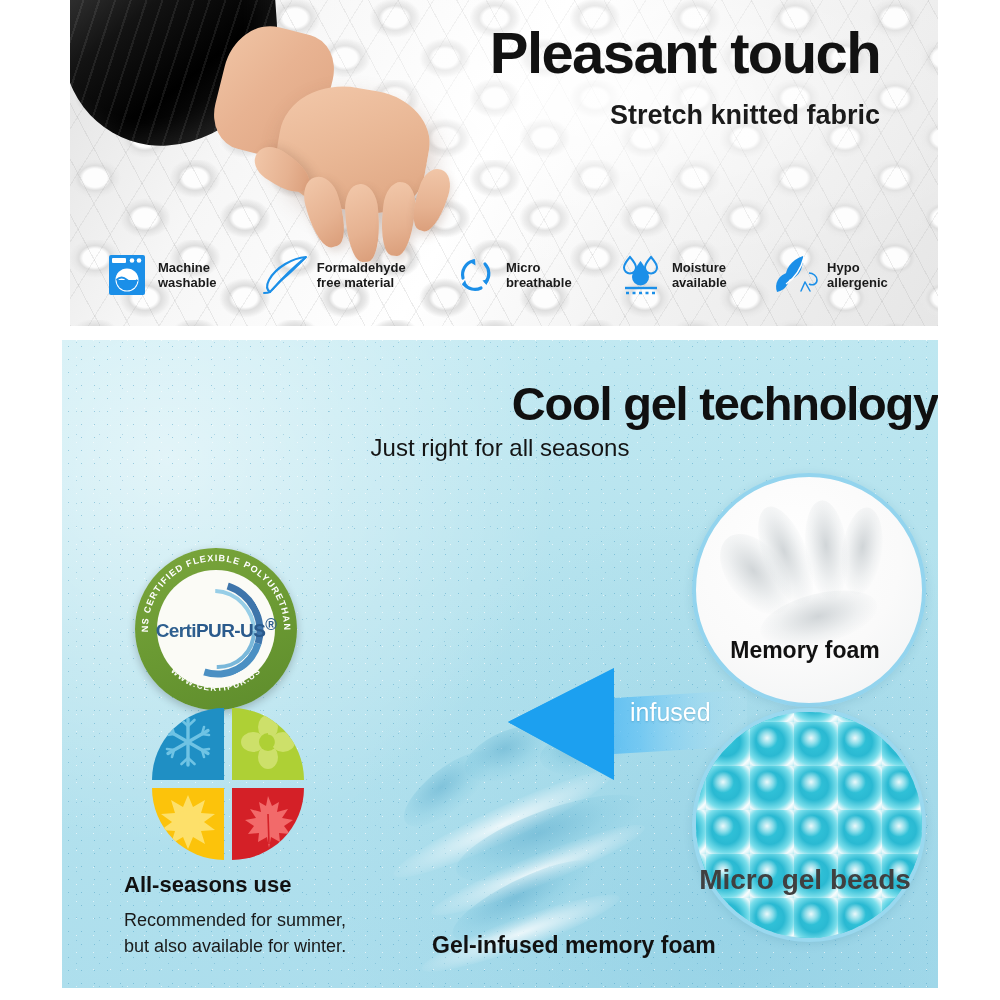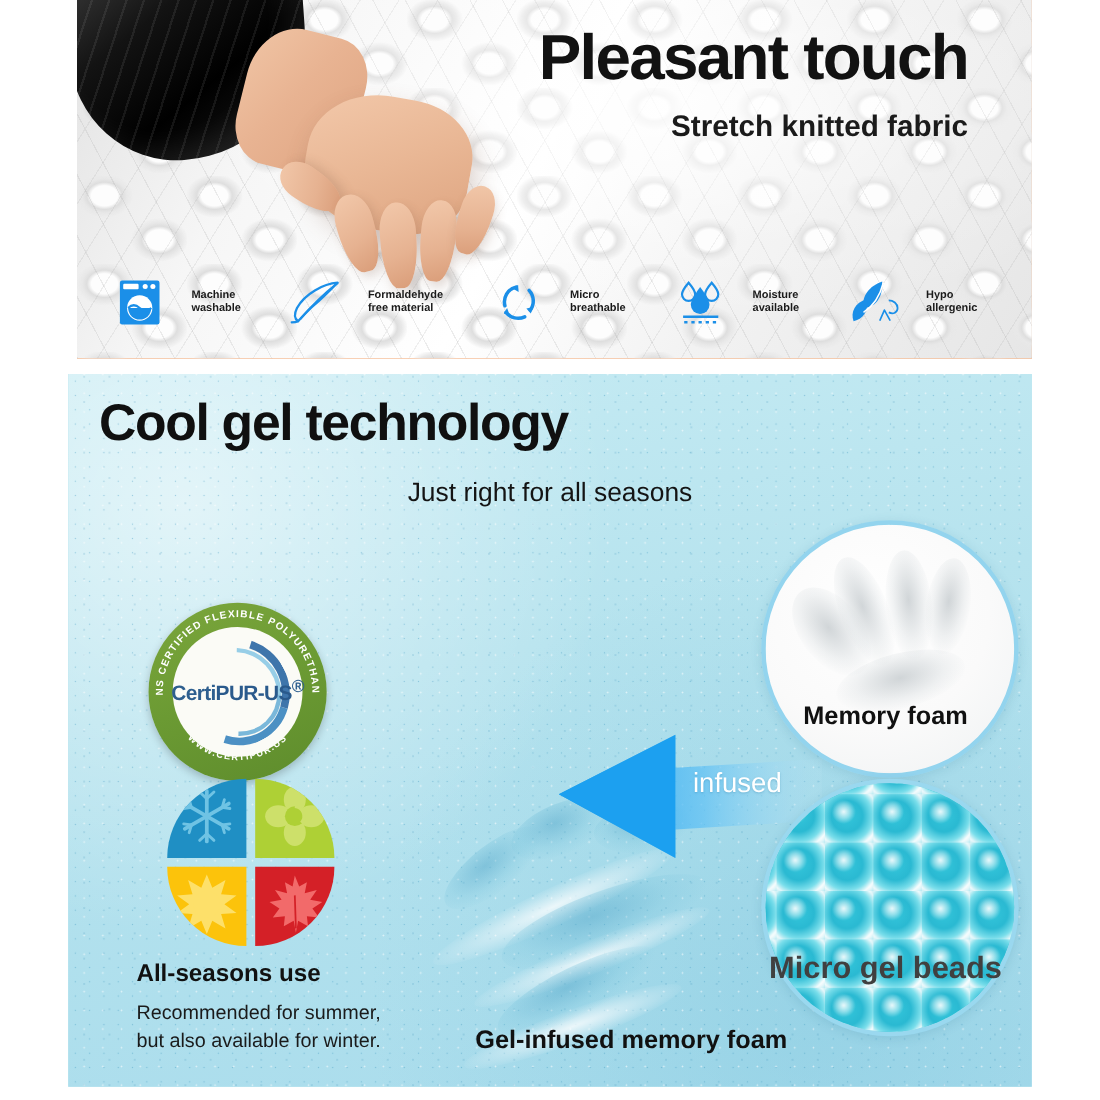--- a/index.html
+++ b/index.html
@@ -145,26 +145,25 @@
   }
   .feature-ico {
     width: 46px;
     height: 46px;
     flex: 0 0 46px;
     display: flex;
     align-items: center;
     justify-content: center;
   }
   .feature-lbl {
-    font-size: 10px;
+    font-size: 13px;
     font-weight: 700;
     color: #1a1a1a;
     line-height: 1.18;
     white-space: pre-line;
-    margin-left: 16px;
   }
 
   
   .panel-bottom {
     position: absolute;
     left: 62px;
     top: 340px;
     width: 876px;
     height: 648px;
     overflow: hidden;
@@ -216,28 +215,27 @@
     background: radial-gradient(ellipse at 50% 50%, rgba(255,255,255,0.78) 0%, rgba(255,255,255,0.25) 50%, rgba(255,255,255,0) 76%);
   }
   .r1 { left: -10px; top: 96px; width: 240px; height: 34px; transform: rotate(-13deg); }
   .r2 { left: 20px;  top: 150px; width: 230px; height: 30px; transform: rotate(-10deg); }
   .r3 { left: 0px;   top: 208px; width: 210px; height: 30px; transform: rotate(-8deg); }
 
   .gel-title {
     position: absolute;
     left: 0;
     right: 0;
-    top: 20px;
-    text-align: left;
+    top: 40px;
+    text-align: right;
     font-size: 47px;
     font-weight: 700;
     color: #101010;
     letter-spacing: -1.2px;
     line-height: 1;
-    margin-left: 28px;
   }
   .gel-sub {
     position: absolute;
     left: 0;
     right: 0;
     top: 94px;
     text-align: center;
     font-size: 24px;
     font-weight: 400;
     color: #141414;

